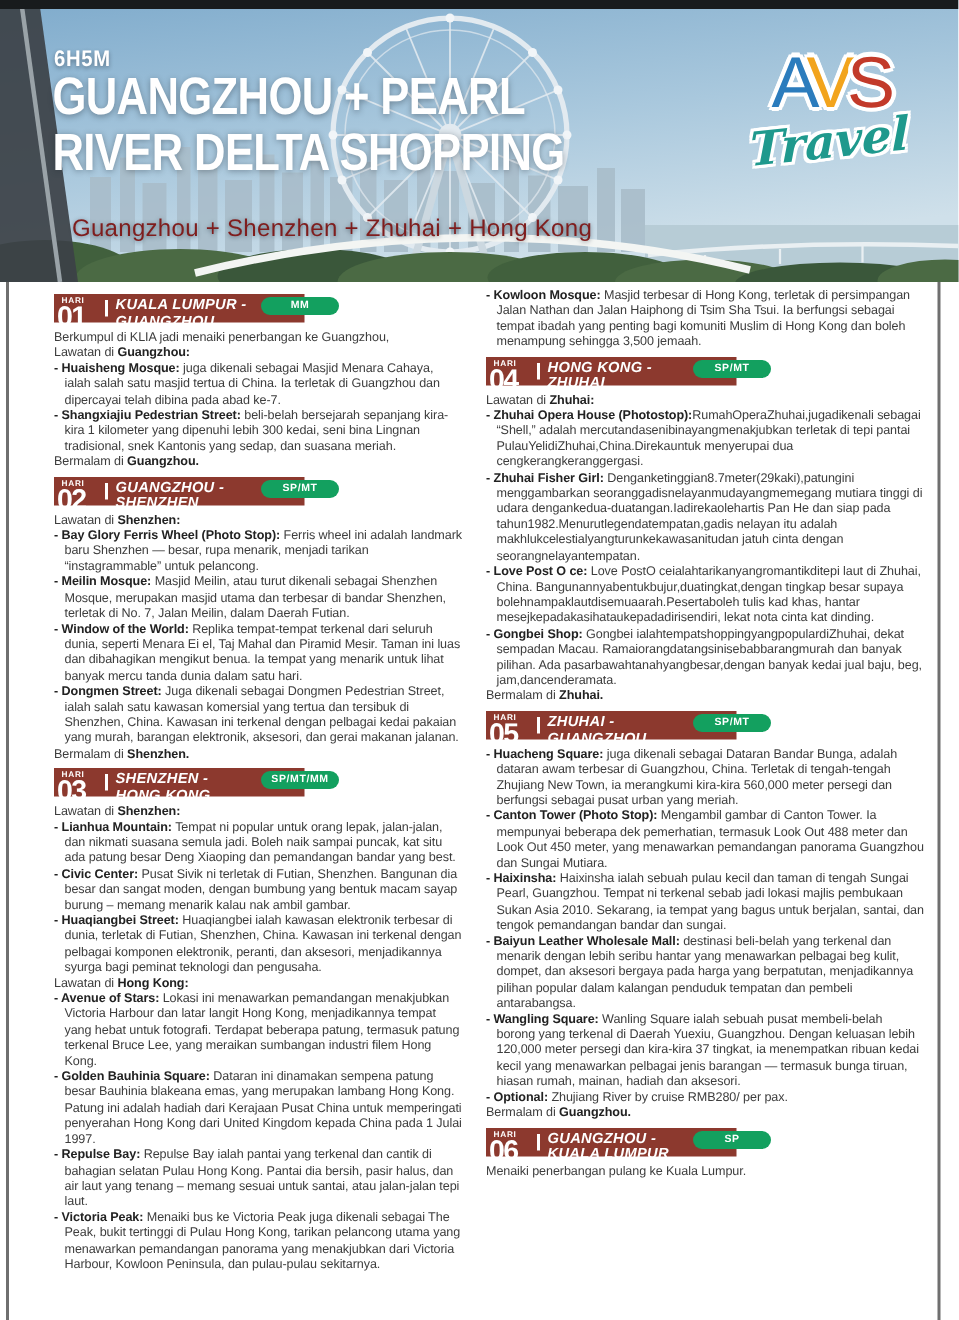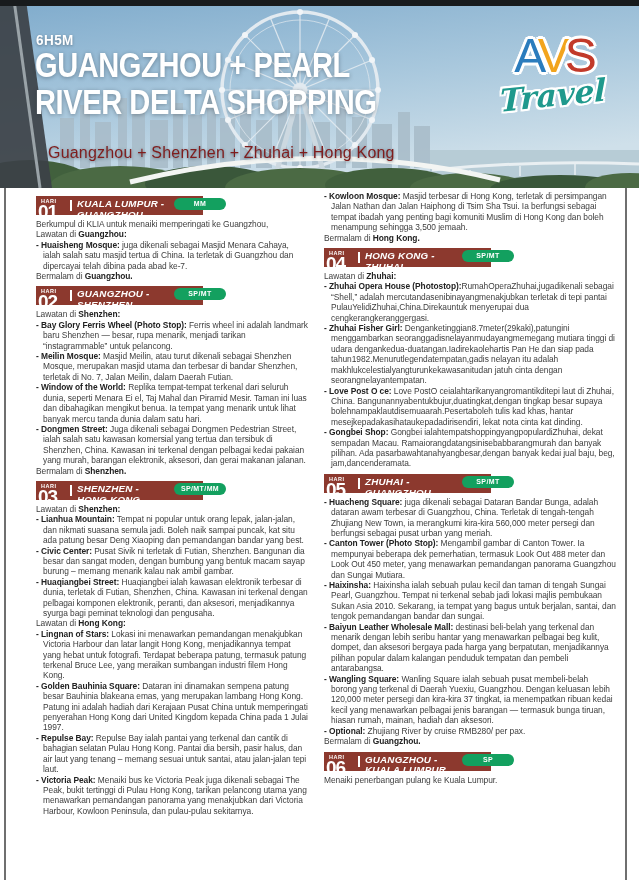--- a/index.html
+++ b/index.html
@@ -197,23 +197,24 @@
       <div class="day">
     <span class="day-hari">HARI</span>
     <span class="day-num">01</span>
     <span class="day-sep"></span>
     <span class="day-title">
       <div>KUALA LUMPUR -</div>
       <div>GUANGZHOU</div>
     </span>
     <span class="day-badge">MM</span>
   </div>
-      <p class="item plain"><span class="marker"></span><span>Berkumpul di KLIA untuk menaiki memperingati ke Guangzhou,</span><b></b><span></span></p>
+      <p class="item plain"><span class="marker"></span><span>Berkumpul di KLIA jadi menaiki penerbangan ke Guangzhou,</span><b></b><span></span></p>
       <p class="item label"><span class="marker"></span><span>Lawatan di </span><b>Guangzhou:</b><span></span></p>
       <p class="item bullet"><span class="marker">- </span><span></span><b>Huaisheng Mosque:</b><span> juga dikenali sebagai Masjid Menara Cahaya, ialah salah satu masjid tertua di China. Ia terletak di Guangzhou dan dipercayai telah dibina pada abad ke-7.</span></p>
+      <p class="item bullet"><span class="marker">- </span><span></span><b>Shangxiajiu Pedestrian Street:</b><span> beli-belah bersejarah sepanjang kira-kira 1 kilometer yang dipenuhi lebih 300 kedai, seni bina Lingnan tradisional, snek Kantonis yang sedap, dan suasana meriah.</span></p>
       <p class="item label"><span class="marker"></span><span>Bermalam di </span><b>Guangzhou.</b><span></span></p>
       <div class="day">
     <span class="day-hari">HARI</span>
     <span class="day-num">02</span>
     <span class="day-sep"></span>
     <span class="day-title">
       <div>GUANGZHOU -</div>
       <div>SHENZHEN</div>
     </span>
     <span class="day-badge">SP/MT</span>
@@ -232,43 +233,43 @@
       <div>SHENZHEN -</div>
       <div>HONG KONG</div>
     </span>
     <span class="day-badge">SP/MT/MM</span>
   </div>
       <p class="item label"><span class="marker"></span><span>Lawatan di </span><b>Shenzhen:</b><span></span></p>
       <p class="item bullet"><span class="marker">- </span><span></span><b>Lianhua Mountain:</b><span> Tempat ni popular untuk orang lepak, jalan-jalan, dan nikmati suasana semula jadi. Boleh naik sampai puncak, kat situ ada patung besar Deng Xiaoping dan pemandangan bandar yang best.</span></p>
       <p class="item bullet"><span class="marker">- </span><span></span><b>Civic Center:</b><span> Pusat Sivik ni terletak di Futian, Shenzhen. Bangunan dia besar dan sangat moden, dengan bumbung yang bentuk macam sayap burung – memang menarik kalau nak ambil gambar.</span></p>
       <p class="item bullet"><span class="marker">- </span><span></span><b>Huaqiangbei Street:</b><span> Huaqiangbei ialah kawasan elektronik terbesar di dunia, terletak di Futian, Shenzhen, China. Kawasan ini terkenal dengan pelbagai komponen elektronik, peranti, dan aksesori, menjadikannya syurga bagi peminat teknologi dan pengusaha.</span></p>
       <p class="item label"><span class="marker"></span><span>Lawatan di </span><b>Hong Kong:</b><span></span></p>
-      <p class="item bullet"><span class="marker">- </span><span></span><b>Lingnan of Stars:</b><span> Lokasi ini menawarkan pemandangan menakjubkan Victoria Harbour dan latar langit Hong Kong, menjadikannya tempat yang hebat untuk fotografi. Terdapat beberapa patung, termasuk patung terkenal Bruce Lee, yang meraikan sumbangan industri filem Hong Kong.</span></p>
+      <p class="item bullet"><span class="marker">- </span><span></span><b>Avenue of Stars:</b><span> Lokasi ini menawarkan pemandangan menakjubkan Victoria Harbour dan latar langit Hong Kong, menjadikannya tempat yang hebat untuk fotografi. Terdapat beberapa patung, termasuk patung terkenal Bruce Lee, yang meraikan sumbangan industri filem Hong Kong.</span></p>
       <p class="item bullet"><span class="marker">- </span><span></span><b>Golden Bauhinia Square:</b><span> Dataran ini dinamakan sempena patung besar Bauhinia blakeana emas, yang merupakan lambang Hong Kong. Patung ini adalah hadiah dari Kerajaan Pusat China untuk memperingati penyerahan Hong Kong dari United Kingdom kepada China pada 1 Julai 1997.</span></p>
       <p class="item bullet"><span class="marker">- </span><span></span><b>Repulse Bay:</b><span> Repulse Bay ialah pantai yang terkenal dan cantik di bahagian selatan Pulau Hong Kong. Pantai dia bersih, pasir halus, dan air laut yang tenang – memang sesuai untuk santai, atau jalan-jalan tepi laut.</span></p>
       <p class="item bullet"><span class="marker">- </span><span></span><b>Victoria Peak:</b><span> Menaiki bus ke Victoria Peak juga dikenali sebagai The Peak, bukit tertinggi di Pulau Hong Kong, tarikan pelancong utama yang menawarkan pemandangan panorama yang menakjubkan dari Victoria Harbour, Kowloon Peninsula, dan pulau-pulau sekitarnya.</span></p>
     </div>
   <div class="col second">
       <p class="item bullet"><span class="marker">- </span><span></span><b>Kowloon Mosque:</b><span> Masjid terbesar di Hong Kong, terletak di persimpangan Jalan Nathan dan Jalan Haiphong di Tsim Sha Tsui. Ia berfungsi sebagai tempat ibadah yang penting bagi komuniti Muslim di Hong Kong dan boleh menampung sehingga 3,500 jemaah.</span></p>
-      <p class="item label"><span class="marker"></span><span>Bermalam di </span><b>Hong Kong.</b><span></span></p>
       <div class="day">
     <span class="day-hari">HARI</span>
     <span class="day-num">04</span>
     <span class="day-sep"></span>
     <span class="day-title">
       <div>HONG KONG -</div>
       <div>ZHUHAI</div>
     </span>
     <span class="day-badge">SP/MT</span>
   </div>
       <p class="item label"><span class="marker"></span><span>Lawatan di </span><b>Zhuhai:</b><span></span></p>
       <p class="item bullet"><span class="marker">- </span><span></span><b>Zhuhai Opera House (Photostop):</b><span>RumahOperaZhuhai,jugadikenali sebagai “Shell,” adalah mercutandasenibinayangmenakjubkan terletak di tepi pantai PulauYelidiZhuhai,China.Direkauntuk menyerupai dua cengkerangkeranggergasi.</span></p>
       <p class="item bullet"><span class="marker">- </span><span></span><b>Zhuhai Fisher Girl:</b><span> Denganketinggian8.7meter(29kaki),patungini menggambarkan seoranggadisnelayanmudayangmemegang mutiara tinggi di udara dengankedua-duatangan.Iadirekaolehartis Pan He dan siap pada tahun1982.Menurutlegendatempatan,gadis nelayan itu adalah makhlukcelestialyangturunkekawasanitudan jatuh cinta dengan seorangnelayantempatan.</span></p>
       <p class="item bullet"><span class="marker">- </span><span></span><b>Love Post O ce:</b><span> Love PostO ceialahtarikanyangromantikditepi laut di Zhuhai, China. Bangunannyabentukbujur,duatingkat,dengan tingkap besar supaya bolehnampaklautdisemuaarah.Pesertaboleh tulis kad khas, hantar mesejkepadakasihataukepadadirisendiri, lekat nota cinta kat dinding.</span></p>
       <p class="item bullet"><span class="marker">- </span><span></span><b>Gongbei Shop:</b><span> Gongbei ialahtempatshoppingyangpopulardiZhuhai, dekat sempadan Macau. Ramaiorangdatangsinisebabbarangmurah dan banyak pilihan. Ada pasarbawahtanahyangbesar,dengan banyak kedai jual baju, beg, jam,dancenderamata.</span></p>
+      <p class="item label"><span class="marker"></span><span>Bermalam di </span><b>Zhuhai.</b><span></span></p>
       <div class="day">
     <span class="day-hari">HARI</span>
     <span class="day-num">05</span>
     <span class="day-sep"></span>
     <span class="day-title">
       <div>ZHUHAI -</div>
       <div>GUANGZHOU</div>
     </span>
     <span class="day-badge">SP/MT</span>
   </div>

